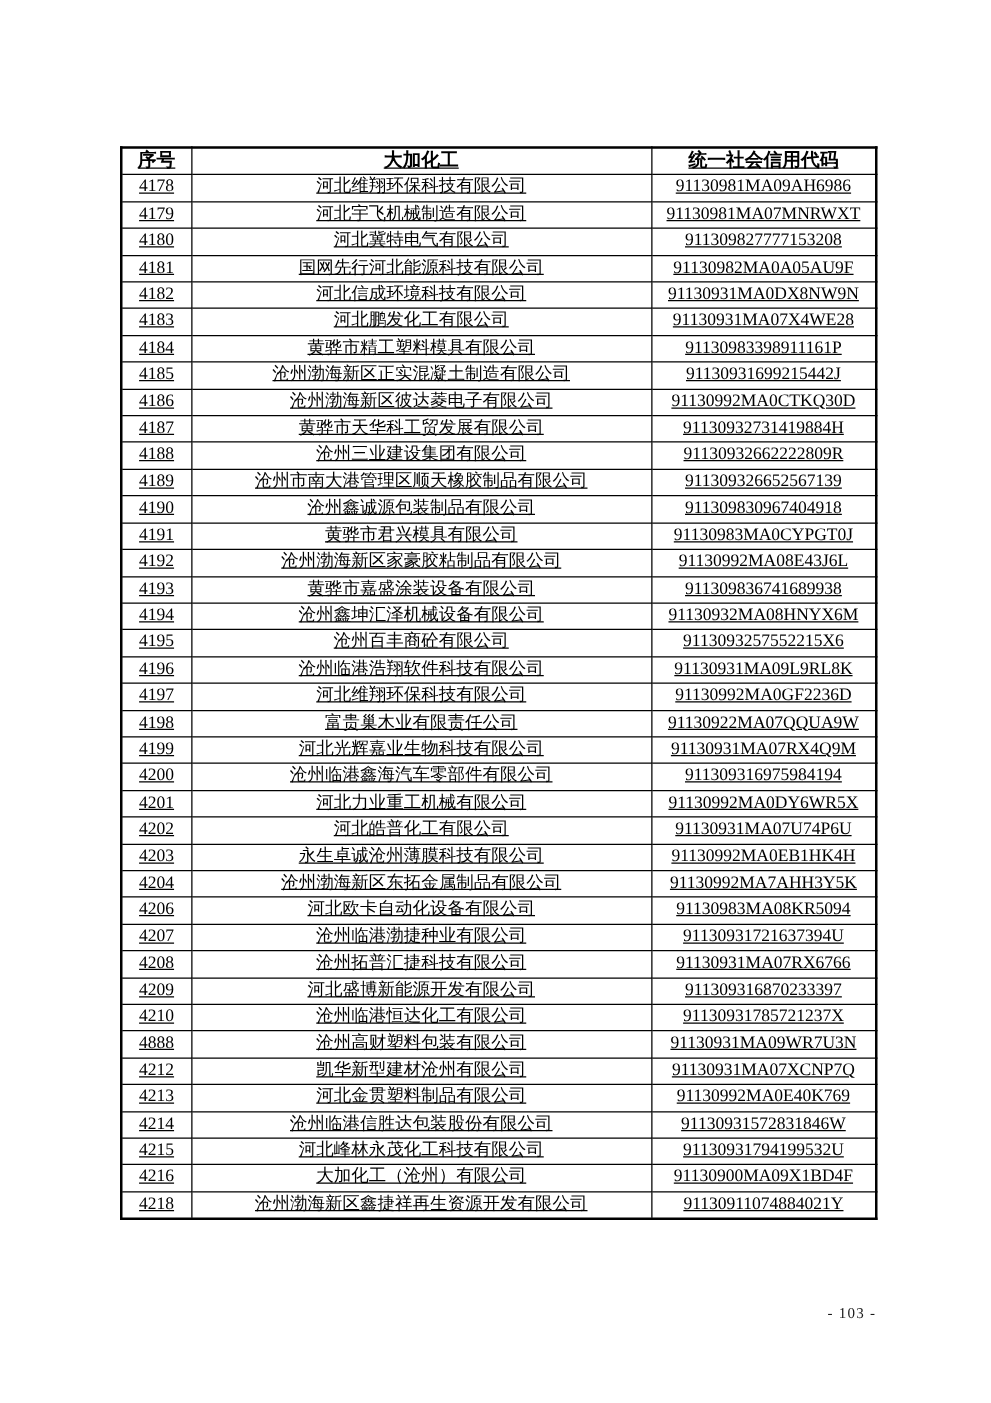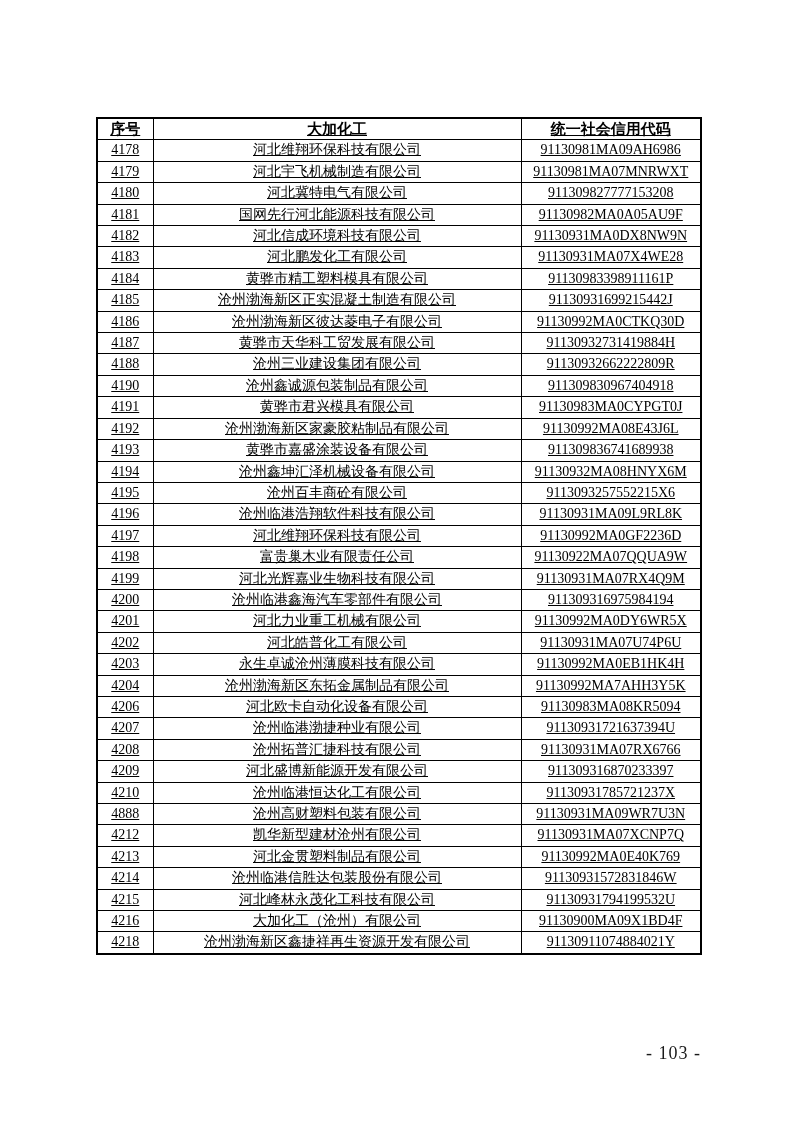--- a/index.html
+++ b/index.html
@@ -42,21 +42,21 @@
     overflow: hidden;
   }
   table.company-table th {
     font-size: 15px;
     font-weight: bold;
   }
   .page-number {
     position: absolute;
     top: 1043px;
     right: 92px;
-    font-size: 18px;
+    font-size: 12px;
     letter-spacing: 1px;
     color: #1a1a1a;
     font-family: "Liberation Serif", "DejaVu Serif", serif;
   }
 </style>
 </head>
 <body>
 
 <div class="page">
 
@@ -123,20 +123,25 @@
           <td>4187</td>
           <td>黄骅市天华科工贸发展有限公司</td>
           <td>91130932731419884H</td>
         </tr>
         <tr>
           <td>4188</td>
           <td>沧州三业建设集团有限公司</td>
           <td>91130932662222809R</td>
         </tr>
         <tr>
+          <td>4189</td>
+          <td>沧州市南大港管理区顺天橡胶制品有限公司</td>
+          <td>911309326652567139</td>
+        </tr>
+        <tr>
           <td>4190</td>
           <td>沧州鑫诚源包装制品有限公司</td>
           <td>911309830967404918</td>
         </tr>
         <tr>
           <td>4191</td>
           <td>黄骅市君兴模具有限公司</td>
           <td>91130983MA0CYPGT0J</td>
         </tr>
         <tr>

